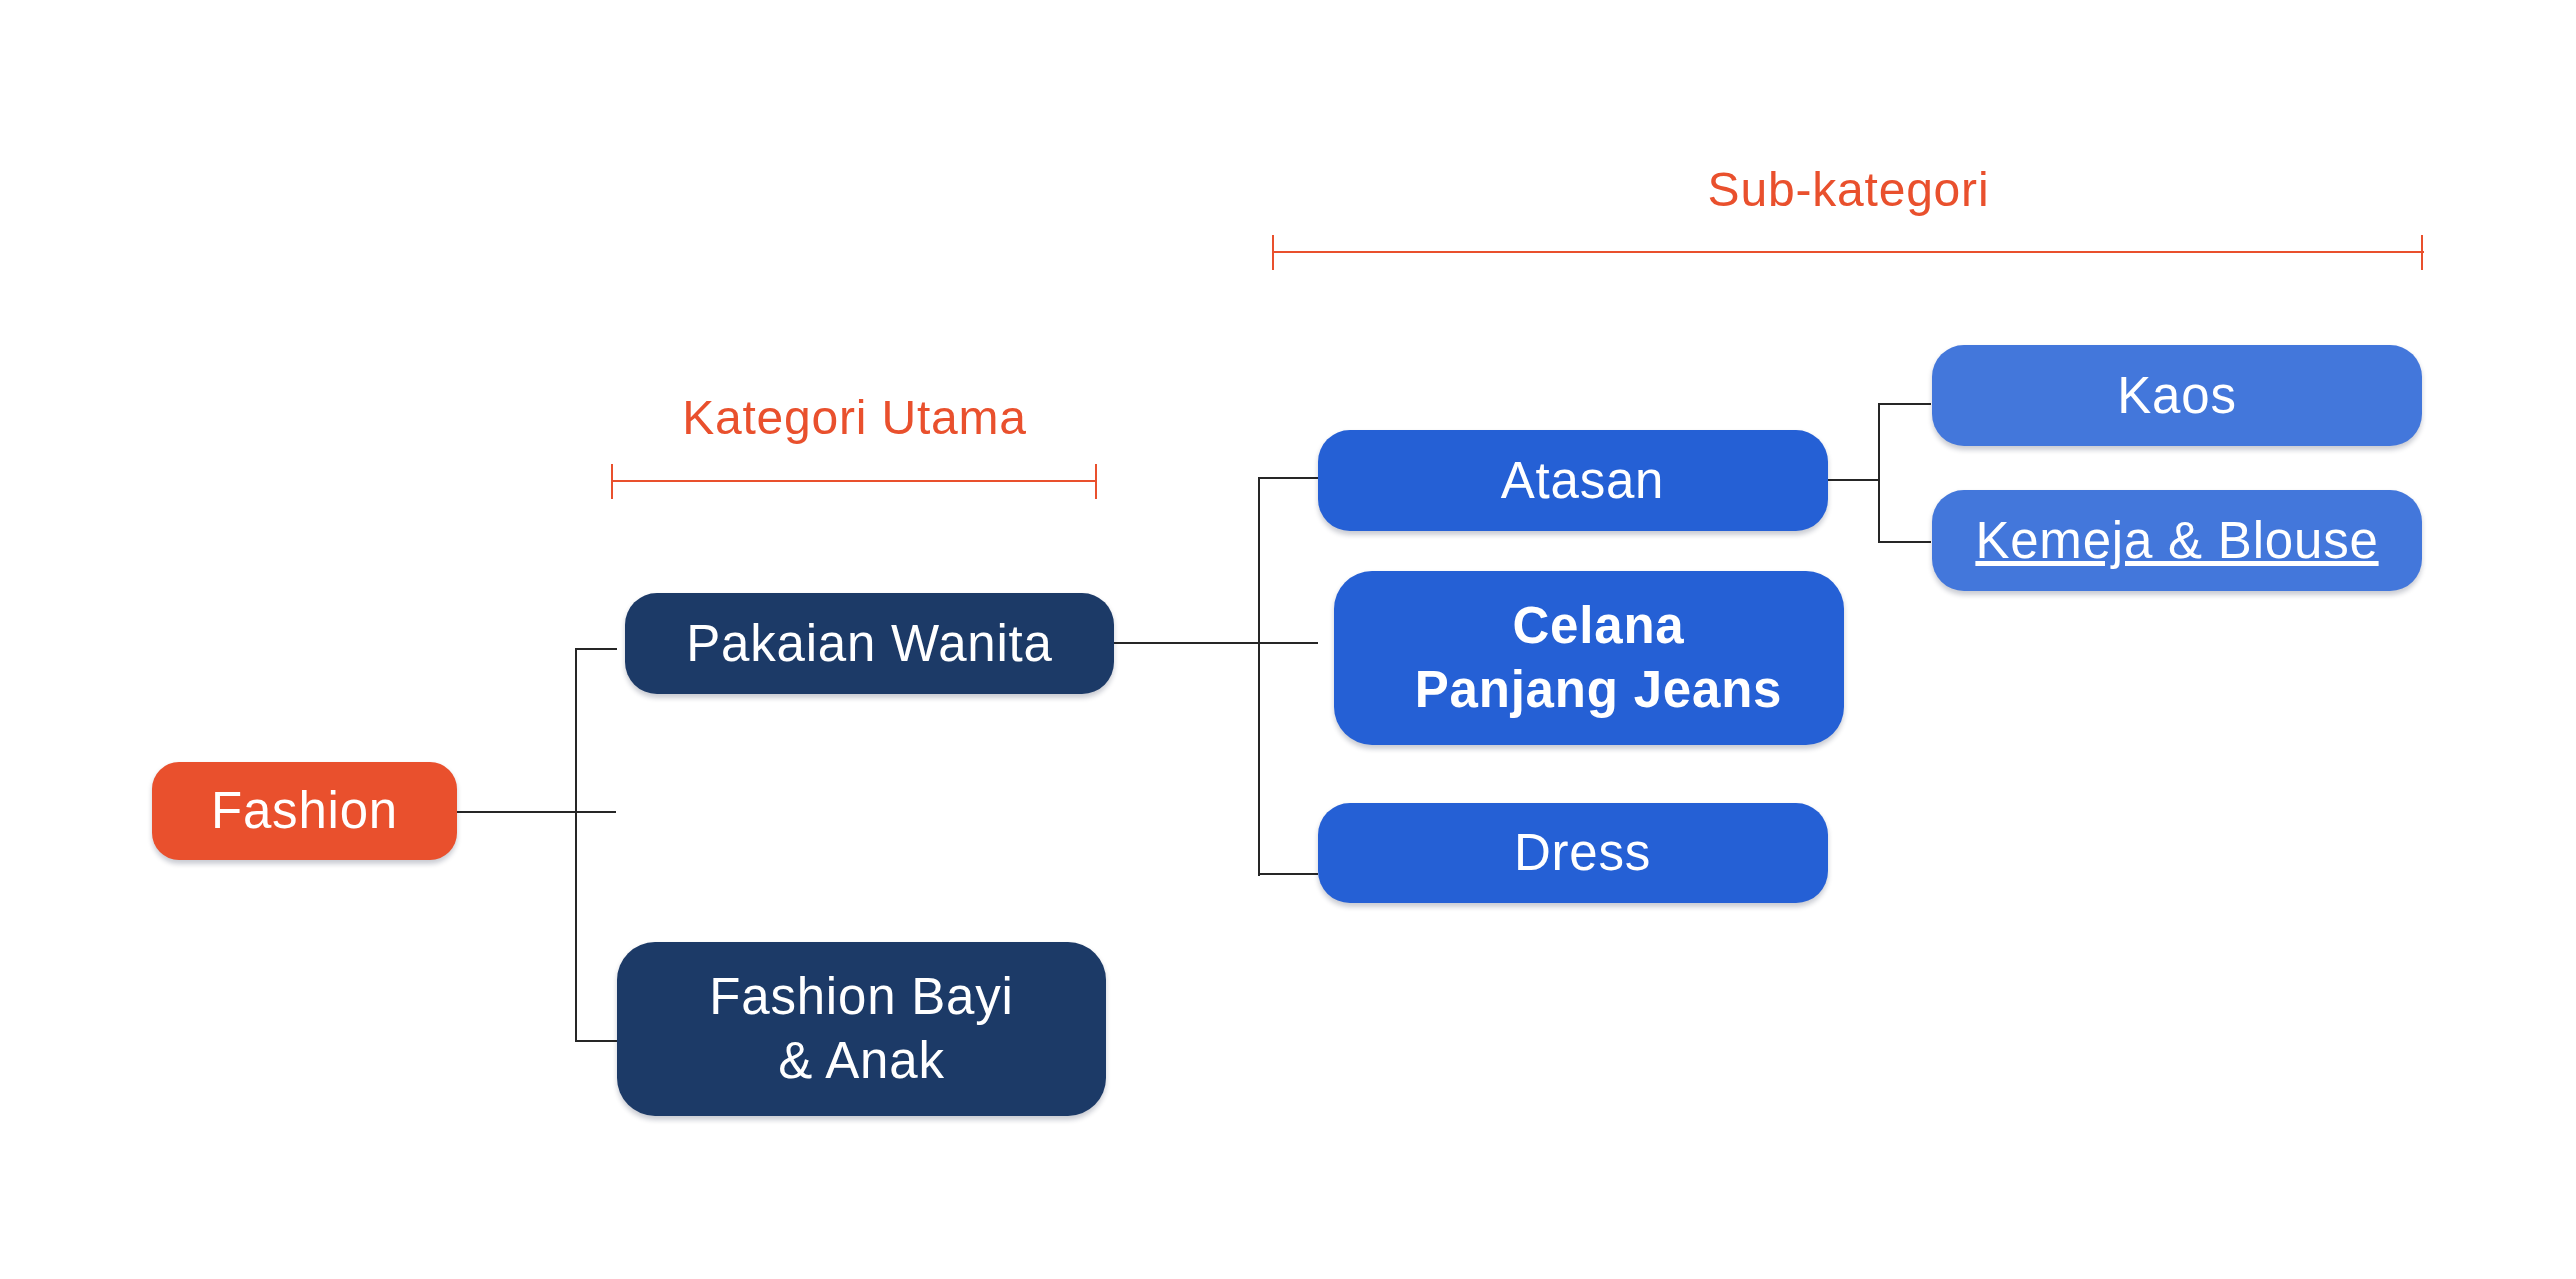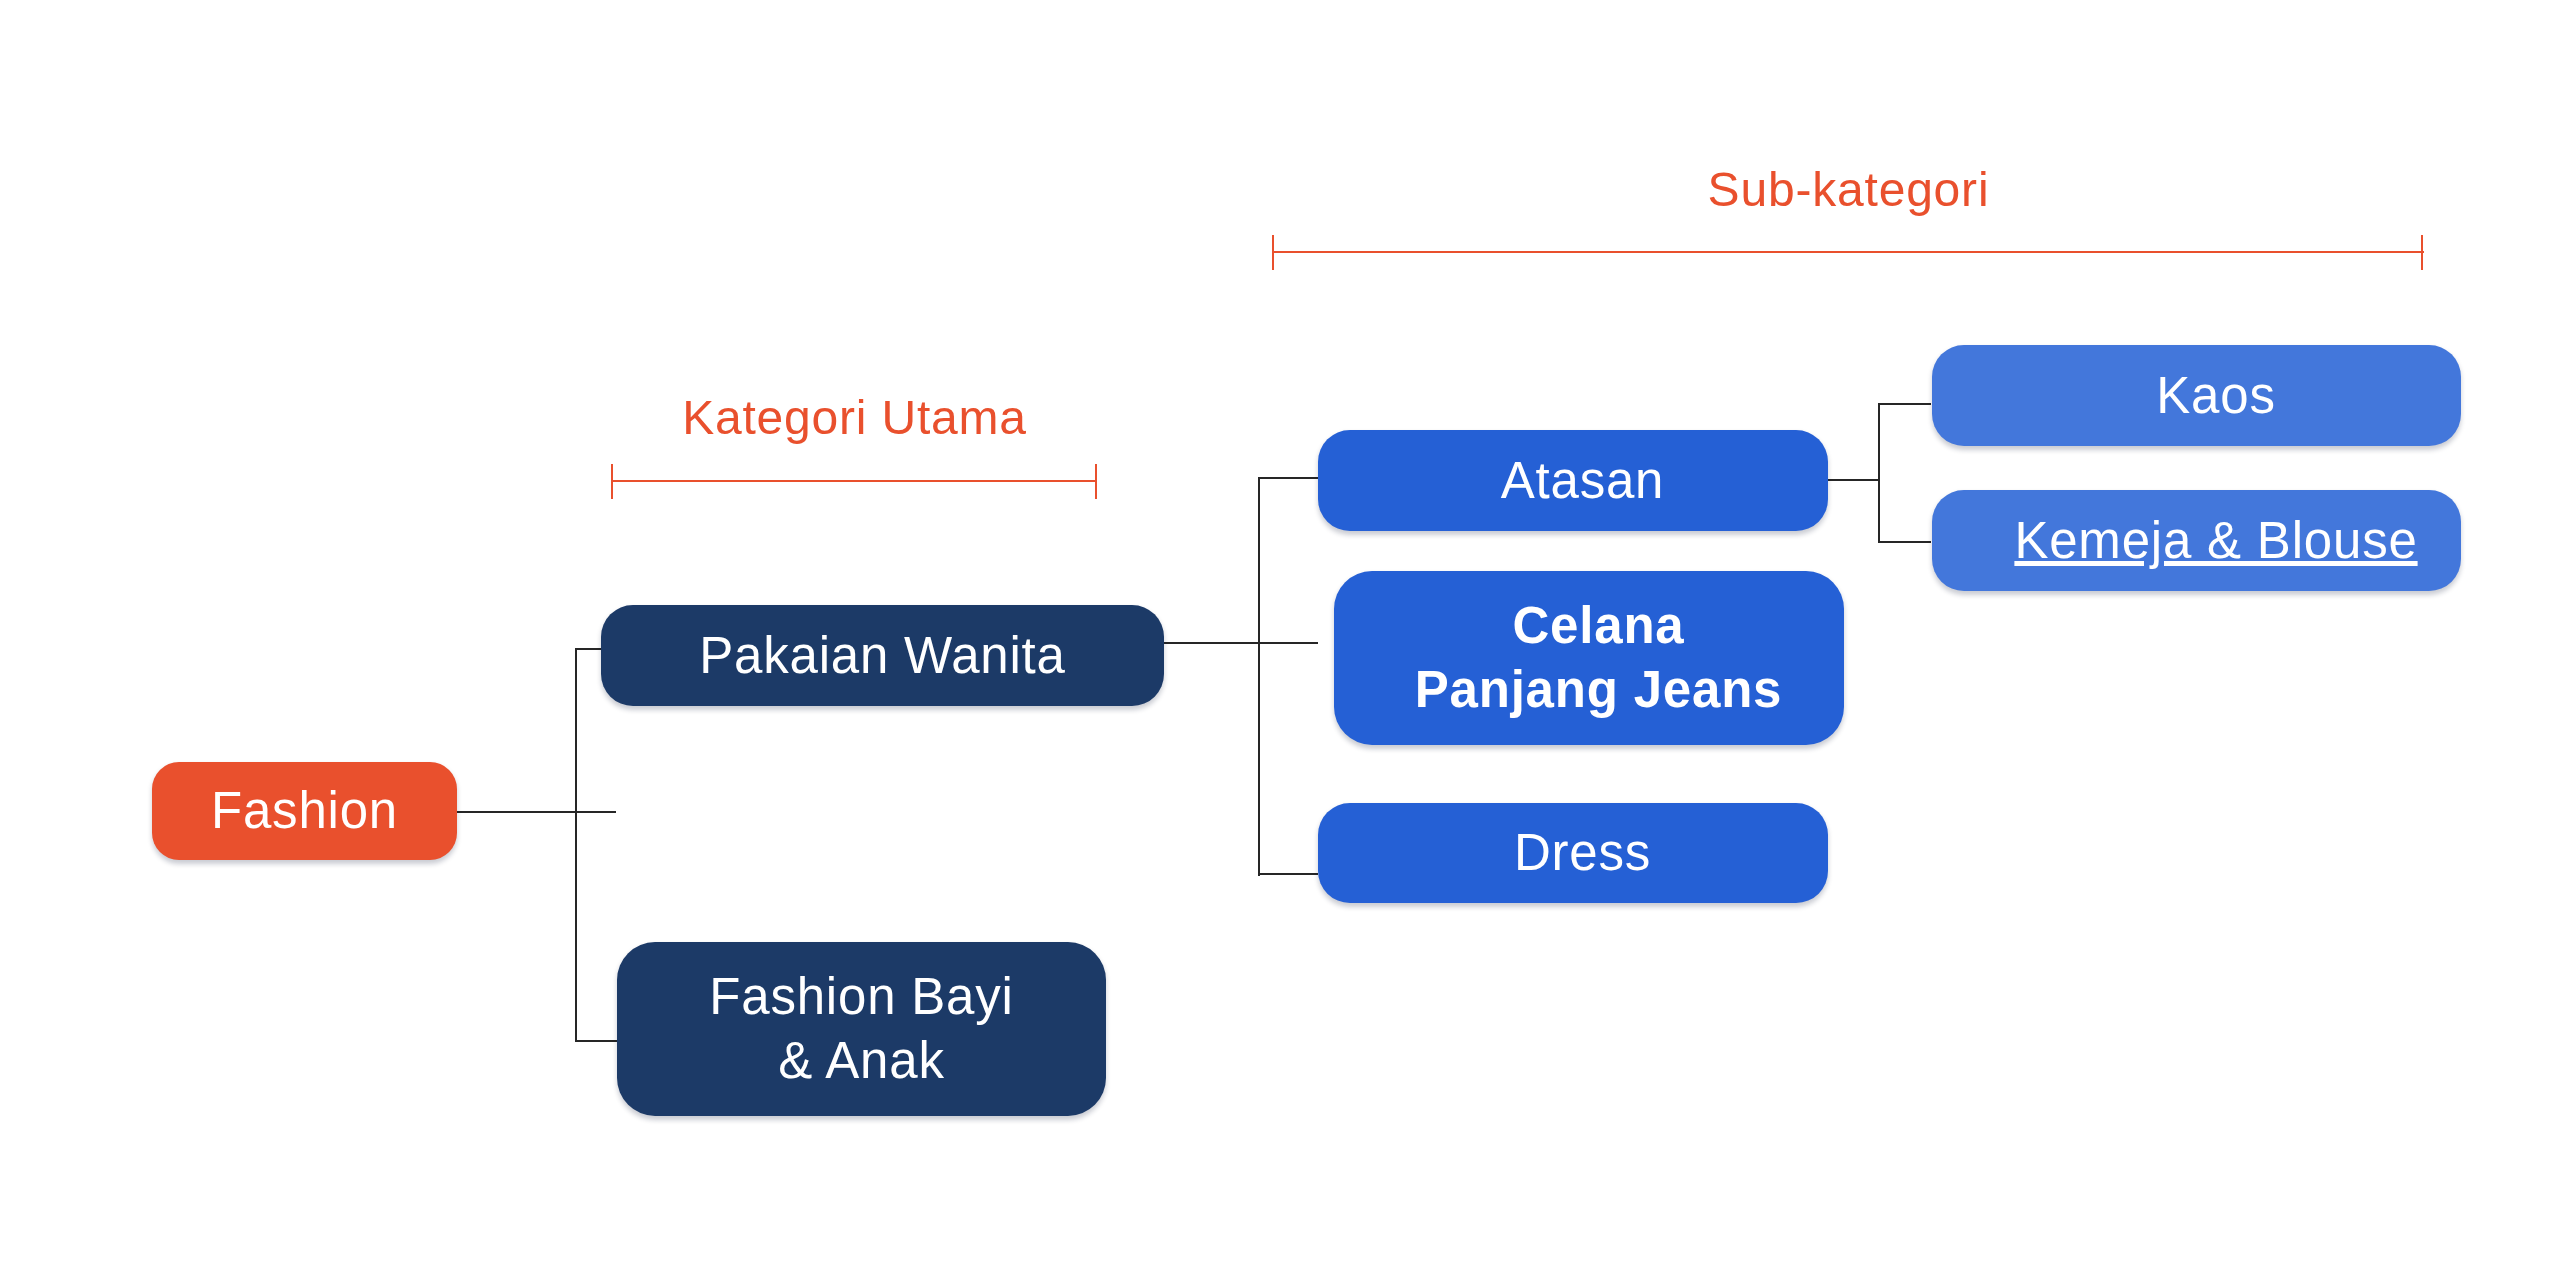--- a/index.html
+++ b/index.html
@@ -20,21 +20,21 @@
     font-size: 51px;
     line-height: 1.25;
     text-align: center;
     white-space: pre-line;
     letter-spacing: 0.8px;
     box-shadow: 0 3.2px 5.5px rgba(15, 25, 55, 0.22);
   }
   .node.root   { background: #E9502D; border-radius: 27px; }
   .node.navy   { background: #1C3A67; border-radius: 32px; }
   .node.blue   { background: #2560D5; border-radius: 32px; padding-left: 19px; }
-  .node.lblue  { background: #4377DB; border-radius: 32px; padding-left: 39px; }
+  .node.lblue  { background: #4377DB; border-radius: 32px; }
   .node.tall   { border-radius: 38px; }
 
   .section-label {
     position: absolute;
     width: 555px;
     text-align: center;
     color: #E9502D;
     font-size: 48px;
     letter-spacing: 0.8px;
     white-space: nowrap;
@@ -70,21 +70,21 @@
   <div class="connector" style="left:1258px; top:477px;  width:60px; height:2.4px;"></div>
   <div class="connector" style="left:1258px; top:873px; width:60px; height:2.4px;"></div>
 
   <div class="connector" style="left:1809px; top:479px;  width:70px; height:2.4px;"></div>
   <div class="connector" style="left:1878px; top:403px;  width:2.4px;  height:140px;"></div>
   <div class="connector" style="left:1878px; top:403px;  width:53px; height:2.4px;"></div>
   <div class="connector" style="left:1878px; top:541px;  width:53px; height:2.4px;"></div>
 
   <div class="node root" style="left:152px;  top:762px;  width:305px; height:98px;">Fashion</div>
 
-  <div class="node navy" style="left:601px;  top:593px;  width:563px; height:101px;margin-top:12px;">Pakaian Wanita</div>
+  <div class="node navy" style="left:625px;  top:593px;  width:489px; height:101px;">Pakaian Wanita</div>
 
 
   <div class="node navy tall" style="left:617px; top:942px; width:489px; height:174px;">Fashion Bayi
 &amp; Anak</div>
 
   <div class="node blue" style="left:1318px; top:430px;  width:491px; height:101px;">Atasan</div>
 
   <div class="node blue tall" style="left:1334px; top:571px; width:491px; height:174px;font-weight:bold;">Celana
 Panjang Jeans</div>
 

